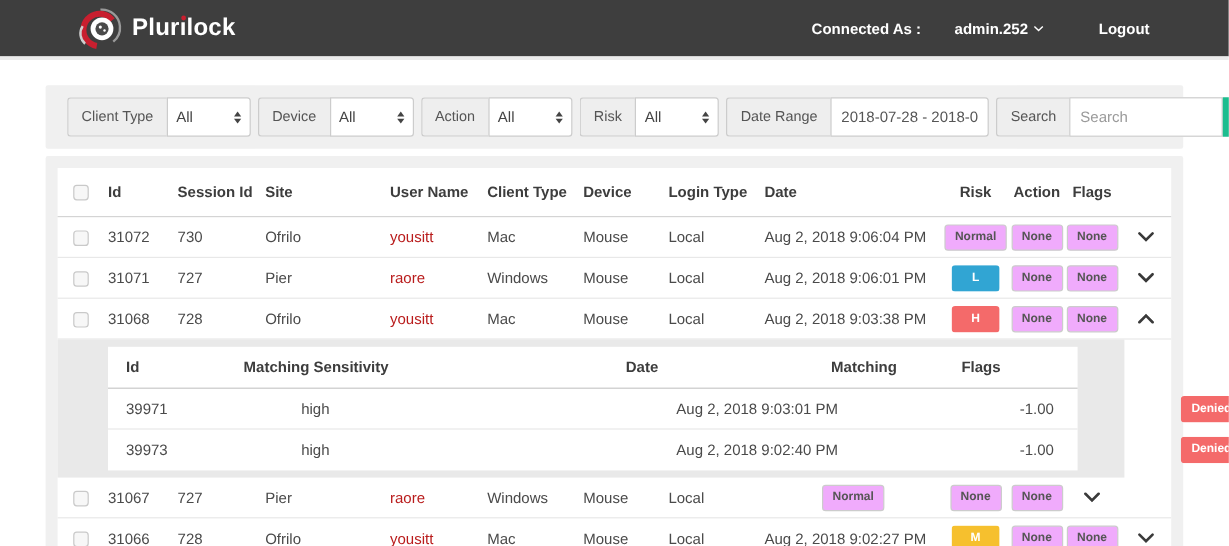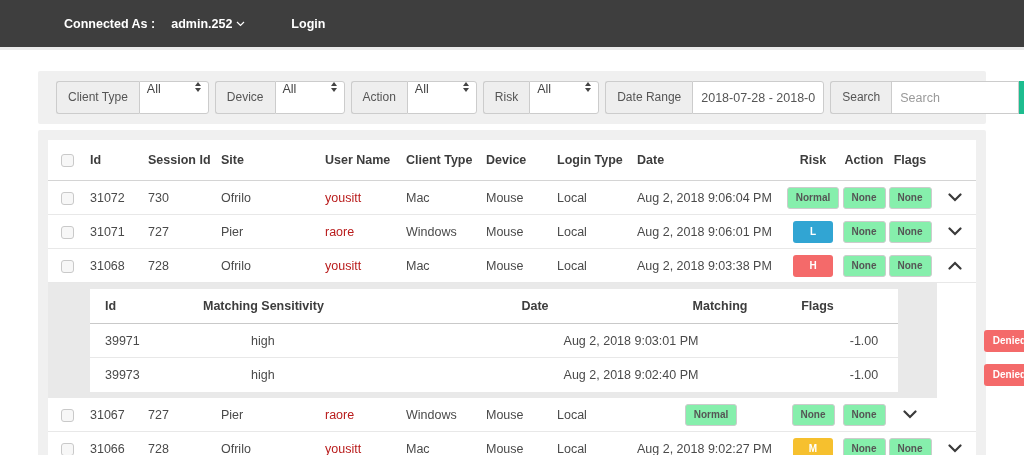--- a/index.html
+++ b/index.html
@@ -10,32 +10,32 @@
   .app-header { height:47px; background:#3e3e3e; display:flex; align-items:center;
                 justify-content:space-between; padding:0 0 0 64px; }
   .hdr-strip { height:3px; background:#ebebeb; }
   .brand { display:flex; align-items:center; gap:6px; }
   .brand-text { color:#ffffff; font-size:20px; font-weight:bold; letter-spacing:.2px; }
   .iwrap { position:relative; }
   .idot { position:absolute; left:50%; transform:translateX(-50%); top:1px;
           width:4px; height:4px; border-radius:50%; background:#c81f2f; }
   .hdr-right { display:flex; align-items:center; color:#fff; font-size:12.5px;
                font-weight:bold; padding-right:66px; }
-  .hdr-user { display:flex; align-items:center; gap:4px; margin-left:16px; cursor:pointer; }
+  .hdr-user { display:flex; align-items:center; gap:4px; margin-left:28px; cursor:pointer; }
   .hdr-logout { margin-left:46px; cursor:pointer; color:#fff; text-decoration:none; }
 
   
   .filters-card { width:948px; margin:21px 0 0 38px; background:#f0f0f0; border-radius:2px;
                   padding:10px 10px 10px 18px; display:flex; align-items:center; gap:6px; }
   .igroup { display:flex; }
   .addon { background:#eeeeee; border:1px solid #cccccc; border-right:none;
            border-radius:3px 0 0 3px; font-size:12px; color:#555; line-height:31px;
            padding:0 11px; white-space:nowrap; }
   .sel { width:70px; height:33px; background:#fff; border:1px solid #cccccc;
-         border-radius:0 3px 3px 0; display:flex; 
+         border-radius:0 3px 3px 0; display:flex; align-items:center;
          justify-content:space-between; padding:0 7px; font-size:12.5px; color:#444;
          cursor:pointer; }
   .arrows { display:flex; flex-direction:column; gap:2px; align-items:center; }
   .arrows i { width:0; height:0; border-left:3.5px solid transparent;
               border-right:3.5px solid transparent; display:block; }
   .arrows .up  { border-bottom:4px solid #444; }
   .arrows .dn  { border-top:4px solid #444; }
   .txt-input { height:33px; border:1px solid #cccccc; border-radius:0 3px 3px 0;
                padding:0 8px; font-size:12.5px; color:#555;
                font-family:"Liberation Sans", sans-serif; outline:none; }
@@ -59,21 +59,21 @@
   .c { text-align:left; }
   .c.center { text-align:center; }
   .c-check { padding-left:13px; }
   .cbx { appearance:none; -webkit-appearance:none; width:13px; height:13px;
          border:1px solid #c9c9c9; border-radius:3px; background:#f7f7f7; cursor:pointer;
          display:inline-block; vertical-align:middle; }
   a.userlink { color:#b91c1c; text-decoration:none; cursor:pointer; }
 
   .badge { display:inline-block; font-size:10px; font-weight:bold; line-height:1;
            padding:5px 8px; border-radius:3px; min-width:36px; }
-  .badge.outline { background:#86efac; border:1px solid #cccccc; color:#555; }
+  .badge.outline { background:#f0abfc; border:1px solid #cccccc; color:#555; }
   .badge.fill { color:#fff; border:1px solid transparent; min-width:40px; }
   .badge.blue   { background:#31a5d3; }
   .badge.red    { background:#f46a6a; }
   .badge.yellow { background:#f6c02e; }
 
   .expbtn { background:none; border:none; cursor:pointer; padding:2px 4px; }
   .expbtn svg { display:block; }
   .expbtn.up svg { transform:rotate(180deg); }
 
   
@@ -85,29 +85,43 @@
                color:#3d3d3d; font-size:12.5px; }
   .srow.data { height:34px; border-bottom:1px solid #e8e8e8; font-size:12.5px; color:#4a4a4a;gap:48px; }
   .srow.data:last-child { border-bottom:none; }
   .sc-id { padding-left:15px; }
   .sc-sens { padding-left:18px; }
 </style>
 </head>
 <body>
 
 <header class="app-header">
+  <div class="brand">
+    <svg width="40" height="40" viewBox="0 0 40 40">
+      <g fill="none">
+        <circle cx="21" cy="19" r="15" stroke="#9a9a9a" stroke-width="2" stroke-dasharray="38 60" transform="rotate(-95 21 19)"></circle>
+        <circle cx="19" cy="21" r="13.5" stroke="#c81f2f" stroke-width="5" stroke-dasharray="52 33" transform="rotate(100 19 21)"></circle>
+        <circle cx="14" cy="24" r="11" stroke="#cfcfcf" stroke-width="2" stroke-dasharray="16 60" transform="rotate(130 14 24)"></circle>
+        <circle cx="21" cy="20" r="9.5" fill="#ffffff"></circle>
+        <circle cx="21" cy="20" r="5.5" fill="#4a4a4a"></circle>
+        <circle cx="19.6" cy="18.6" r="1.3" fill="#ffffff"></circle>
+        <circle cx="23.1" cy="21.4" r="1.0" fill="#ffffff"></circle>
+      </g>
+    </svg>
+    <span class="brand-text">Plur<span class="iwrap">ı<i class="idot"></i></span>lock</span>
+  </div>
   <div class="hdr-right">
     <span>Connected As :</span>
     <span class="hdr-user">
       <span>admin.252</span>
       <svg width="9" height="6" viewBox="0 0 9 6">
         <path d="M1 1l3.5 3.5L8 1" fill="none" stroke="#ffffff" stroke-width="1.2"></path>
       </svg>
     </span>
-    <a class="hdr-logout">Login</a>
+    <a class="hdr-logout">Logout</a>
   </div>
 </header>
 <div class="hdr-strip"></div>
 
 <div class="filters-card">
   <div class="igroup">
     <span class="addon">Client Type</span>
     <div class="sel">
       <span>All</span>
       <span class="arrows">

